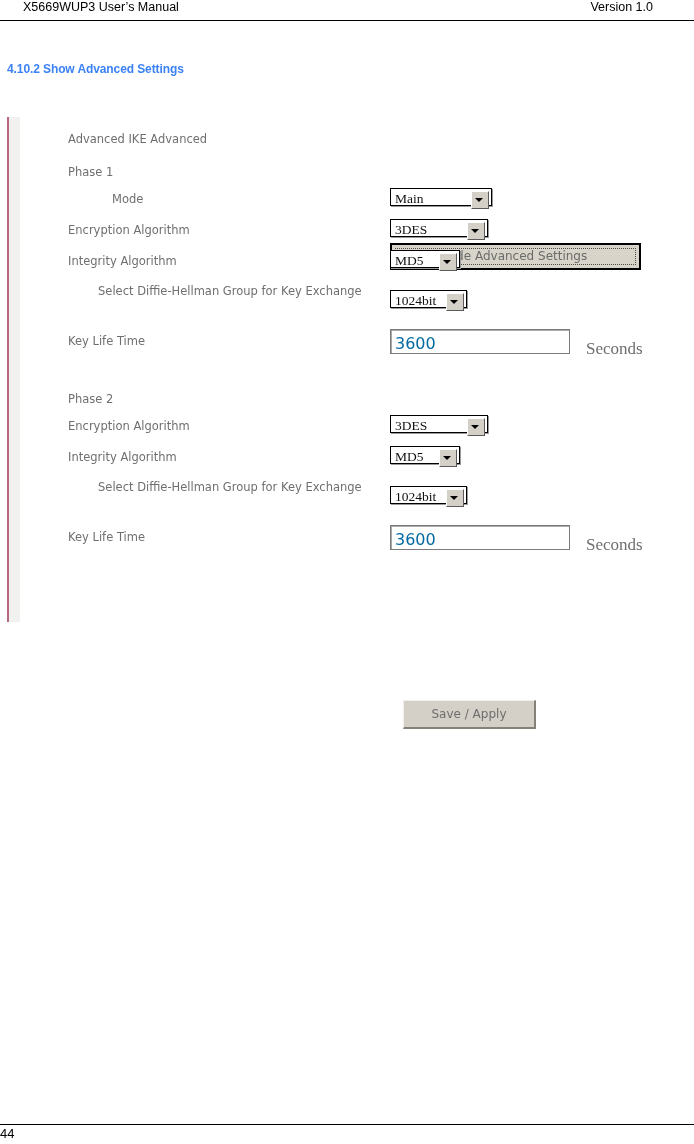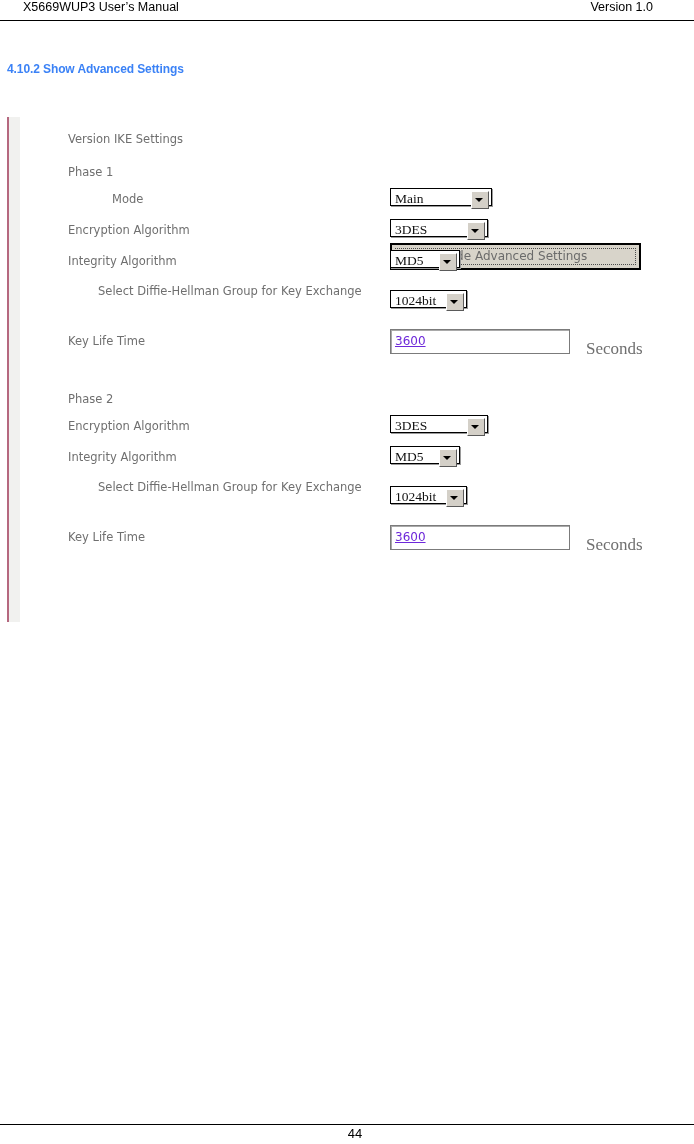--- a/index.html
+++ b/index.html
@@ -137,24 +137,23 @@
     height: 25px;
     box-sizing: border-box;
     background: #ffffff;
     border: 1px solid #7b7b7b;
     box-shadow: inset 1px 1px 0 0 #a9a9a9;
   }
   .txt .txt-val {
     position: absolute;
     left: 4px; top: 4px;
     font-family: "DejaVu Sans", sans-serif;
-    font-size: 12px;
-    color: #6d28d9;
-    white-space: nowrap;
-    text-decoration: underline;
+    font-size: 16px;
+    color: #0369a1;
+    white-space: nowrap;
   }
 
   
   #hide-adv-btn {
     position: absolute;
     left: 390px; top: 126px;
     width: 251px; height: 27px;
     box-sizing: border-box;
     background: #d8d4ca;
     border: 2px solid #000000;
@@ -200,24 +199,22 @@
   
   #footer-rule {
     position: absolute;
     left: 0; top: 1124px;
     width: 694px; height: 0;
     border-top: 1.4px solid #000;
   }
   #page-number {
     position: absolute;
     left: 0; right: 0; top: 1126px;
-    text-align: center;
     font-size: 13px;
     color: #000;
-    padding-left: 16px;
   }
 </style>
 </head>
 <body>
 
 <div id="page-header">
   <div class="hdr-left">X5669WUP3 User’s Manual</div>
   <div class="hdr-right">Version 1.0</div>
 </div>
 <div id="header-rule"></div>
@@ -227,21 +224,21 @@
 <div id="screenshot">
 
   <div id="strip-pink"></div>
   <div id="strip-gray"></div>
 
   <div id="hide-adv-btn">
     <div class="focus-ring"></div>
     <div class="btn-label">Hide Advanced Settings</div>
   </div>
 
-  <div class="lbl" style="top:15px;">Version IKE Settings</div>
+  <div class="lbl" style="top:15px;">Advanced IKE Advanced</div>
 
   <div class="lbl" style="top:48px;">Phase 1</div>
 
   <div class="lbl" style="top:75px;margin-left:44px;">Mode</div>
   <div class="ddl" style="left:390px; top:71px; width:102px;">
     <span class="ddl-text">Main</span>
     <span class="ddl-btn"></span>
   </div>
 
   <div class="lbl" style="top:106px;">Encryption Algorithm</div>
@@ -287,17 +284,20 @@
     <span class="ddl-text">1024bit</span>
     <span class="ddl-btn"></span>
   </div>
 
   <div class="lbl" style="top:413px;">Key Life Time</div>
   <div class="txt" style="left:390px; top:408px; width:180px;">
     <span class="txt-val">3600</span>
   </div>
   <div class="unit-lbl" style="left:586px; top:418px;">Seconds</div>
 
+  <div id="save-apply-btn">
+    <div class="btn-label">Save / Apply</div>
+  </div>
 
 </div>
 
 <div id="footer-rule"></div>
 <div id="page-number">44</div>
 
 </body></html>

